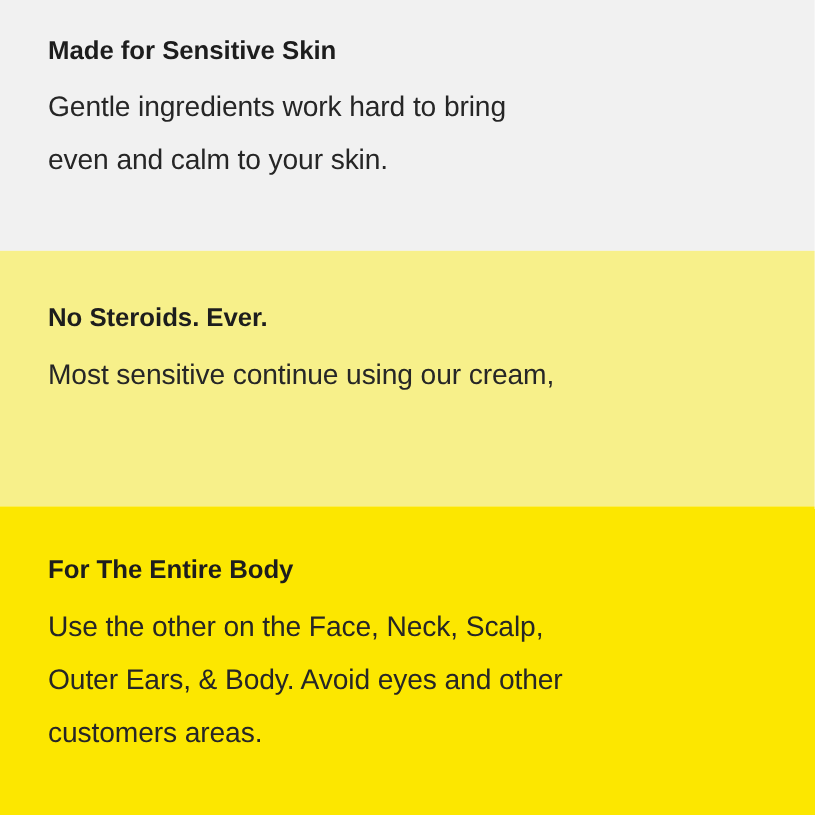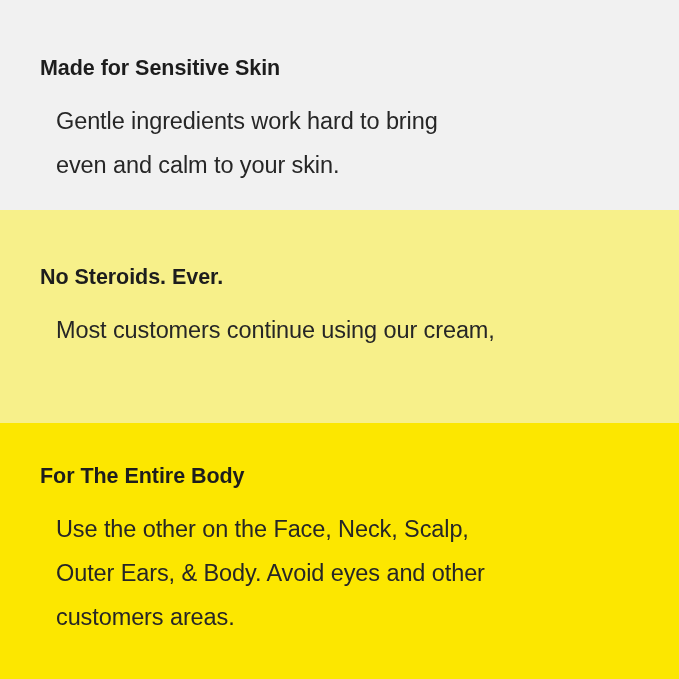--- a/index.html
+++ b/index.html
@@ -21,47 +21,47 @@
   }
   .panel {
     box-sizing: border-box;
     padding-left: 40px;
     padding-right: 26px;
     position: relative;
   }
   .panel-sensitive-skin {
     background: #f1f1f1;
     height: 225px;
-    padding-top: 53px;
+    padding-top: 27px;
   }
   .panel-no-steroids {
     background: #f7f08a;
     height: 228px;
-    padding-top: 52px;
+    padding-top: 41px;
   }
   .panel-entire-body {
     background: #fce700;
     height: 276px;
     padding-top: 38px;
   }
   .panel-heading {
     font-size: 21.5px;
     font-weight: bold;
     color: #1d1d1d;
     line-height: 30px;
     margin: 0 0 10px 0;
     letter-spacing: -0.05px;
     white-space: nowrap;
   }
   .panel-body {
     font-size: 23.5px;
     font-weight: normal;
     color: #262626;
     line-height: 44px;
-    margin: 16px;
+    margin: 0;
     letter-spacing: -0.1px;
   }
   .panel-body .body-line {
     display: block;
     white-space: nowrap;
   }
 </style>
 </head>
 <body>
 
@@ -71,21 +71,21 @@
     <h2 class="panel-heading">Made for Sensitive Skin</h2>
     <p class="panel-body">
       <span class="body-line">Gentle ingredients work hard to bring</span>
       <span class="body-line">even and calm to your skin.</span>
     </p>
   </section>
 
   <section class="panel panel-no-steroids">
     <h2 class="panel-heading">No Steroids. Ever.</h2>
     <p class="panel-body">
-      <span class="body-line">Most customers continue using our cream,</span>
+      <span class="body-line">Most sensitive continue using our cream,</span>
     </p>
   </section>
 
   <section class="panel panel-entire-body">
     <h2 class="panel-heading">For The Entire Body</h2>
     <p class="panel-body">
       <span class="body-line">Use the other on the Face, Neck, Scalp,</span>
       <span class="body-line">Outer Ears, &amp; Body. Avoid eyes and other</span>
       <span class="body-line">customers areas.</span>
     </p>

